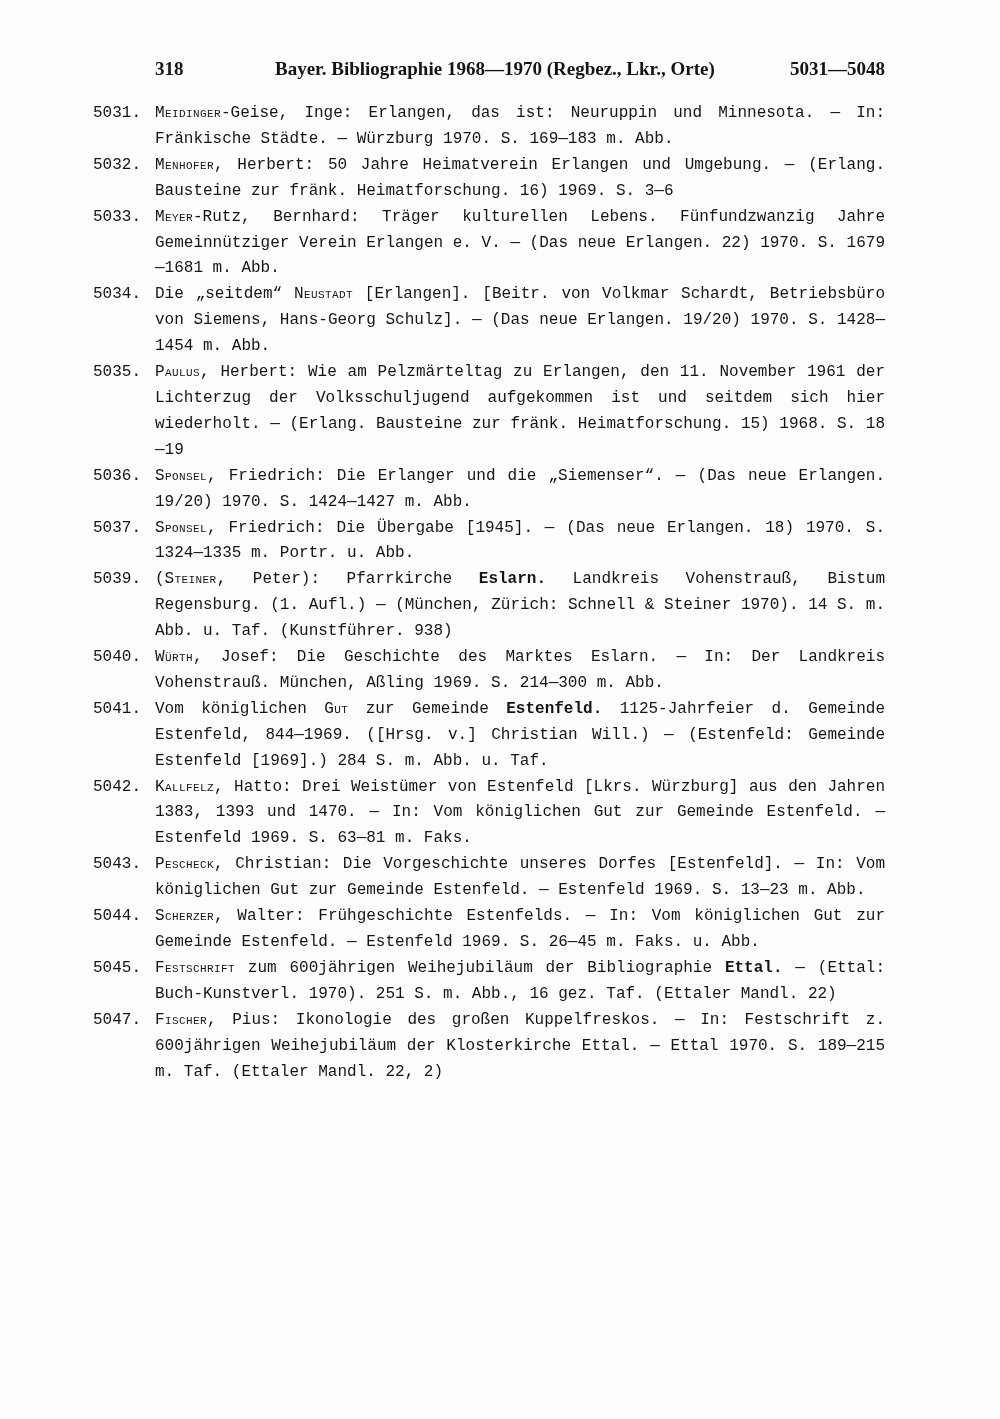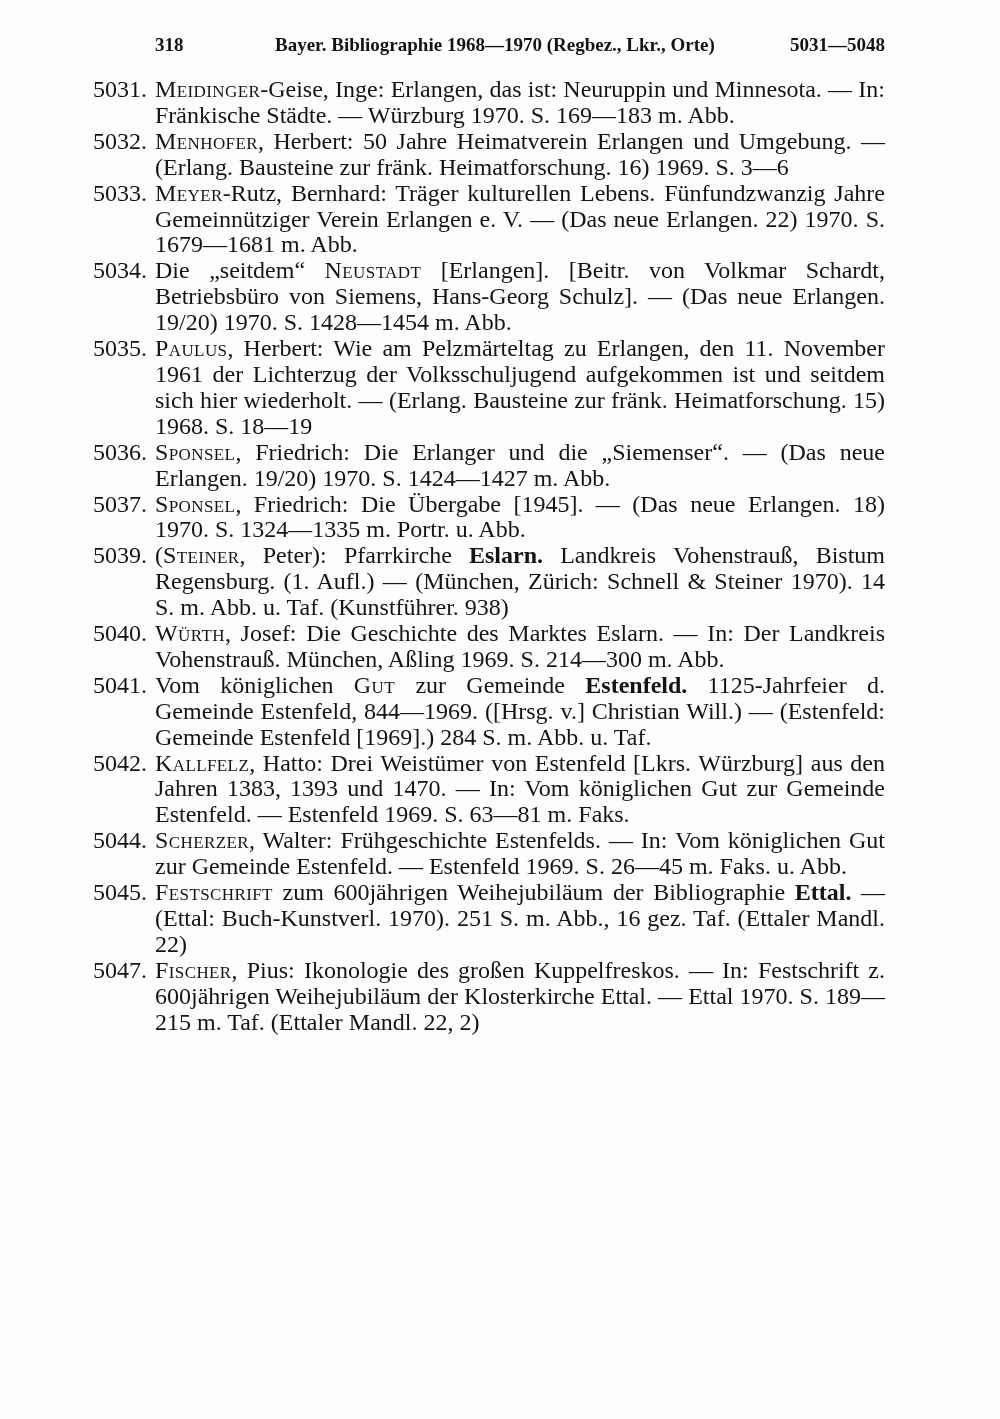--- a/index.html
+++ b/index.html
@@ -7,21 +7,21 @@
     padding: 0;
     background: #fdfdfb;
     font-family: "Liberation Serif", "DejaVu Serif", serif;
     color: #141414;
   }
   .page {
     position: relative;
     width: 1000px;
     height: 1419px;
     box-sizing: border-box;
-    padding: 34px 115px 0 93px;
+    padding: 58px 115px 0 93px;
     background: #fdfdfb;
     overflow: hidden;
   }
   .running-head {
     display: flex;
     align-items: baseline;
     font-size: 19px;
     margin-bottom: 21px;
   }
   .running-head .pageno {
@@ -33,22 +33,23 @@
     flex: 1;
     text-align: left;
     font-weight: bold;
   }
   .running-head .range {
     width: 120px;
     text-align: right;
     font-weight: bold;
   }
   .entries {
-    font-size: 24px;
+    font-size: 16px;
     line-height: 25.9px;
+    font-family: Liberation Mono, monospace;
   }
   .entry {
     margin: 0;
     padding-left: 62px;
     text-indent: -62px;
     text-align: justify;
     hyphens: auto;
     -webkit-hyphens: auto;
   }
   .entry .num {
@@ -78,17 +79,18 @@
       <p class="entry"><span class="num">5032.</span><span class="sc">Menhofer</span><span>, Herbert: 50 Jahre Heimatverein Erlangen und Umgebung. — (Erlang. Bausteine zur fränk. Heimatforschung. 16) 1969. S. 3—6</span></p>
       <p class="entry"><span class="num">5033.</span><span class="sc">Meyer</span><span>-Rutz, Bernhard: Träger kulturellen Lebens. Fünfundzwanzig Jahre Gemeinnütziger Verein Erlangen e. V. — (Das neue Erlangen. 22) 1970. S. 1679—1681 m. Abb.</span></p>
       <p class="entry"><span class="num">5034.</span><span>Die „seitdem“ </span><span class="sc">Neustadt</span><span> [Erlangen]. [Beitr. von Volkmar Schardt, Betriebsbüro von Siemens, Hans-Georg Schulz]. — (Das neue Erlangen. 19/20) 1970. S. 1428—1454 m. Abb.</span></p>
       <p class="entry"><span class="num">5035.</span><span class="sc">Paulus</span><span>, Herbert: Wie am Pelzmärteltag zu Erlangen, den 11. November 1961 der Lichterzug der Volksschuljugend aufgekommen ist und seitdem sich hier wiederholt. — (Erlang. Bausteine zur fränk. Heimatforschung. 15) 1968. S. 18—19</span></p>
       <p class="entry"><span class="num">5036.</span><span class="sc">Sponsel</span><span>, Friedrich: Die Erlanger und die „Siemenser“. — (Das neue Erlangen. 19/20) 1970. S. 1424—1427 m. Abb.</span></p>
       <p class="entry"><span class="num">5037.</span><span class="sc">Sponsel</span><span>, Friedrich: Die Übergabe [1945]. — (Das neue Erlangen. 18) 1970. S. 1324—1335 m. Portr. u. Abb.</span></p>
       <p class="entry"><span class="num">5039.</span><span>(</span><span class="sc">Steiner</span><span>, Peter): Pfarrkirche </span><span class="bold">Eslarn.</span><span> Landkreis Vohenstrauß, Bistum Regensburg. (1. Aufl.) — (München, Zürich: Schnell &amp; Steiner 1970). 14 S. m. Abb. u. Taf. (Kunstführer. 938)</span></p>
       <p class="entry"><span class="num">5040.</span><span class="sc">Würth</span><span>, Josef: Die Geschichte des Marktes Eslarn. — In: Der Landkreis Vohenstrauß. München, Aßling 1969. S. 214—300 m. Abb.</span></p>
       <p class="entry"><span class="num">5041.</span><span>Vom königlichen </span><span class="sc">Gut</span><span> zur Gemeinde </span><span class="bold">Estenfeld.</span><span> 1125-Jahrfeier d. Gemeinde Estenfeld, 844—1969. ([Hrsg. v.] Christian Will.) — (Estenfeld: Gemeinde Estenfeld [1969].) 284 S. m. Abb. u. Taf.</span></p>
       <p class="entry"><span class="num">5042.</span><span class="sc">Kallfelz</span><span>, Hatto: Drei Weistümer von Estenfeld [Lkrs. Würzburg] aus den Jahren 1383, 1393 und 1470. — In: Vom königlichen Gut zur Gemeinde Estenfeld. — Estenfeld 1969. S. 63—81 m. Faks.</span></p>
+      <p class="entry"><span class="num">5043.</span><span class="sc">Pescheck</span><span>, Christian: Die Vorgeschichte unseres Dorfes [Estenfeld]. — In: Vom königlichen Gut zur Gemeinde Estenfeld. — Estenfeld 1969. S. 13—23 m. Abb.</span></p>
       <p class="entry"><span class="num">5044.</span><span class="sc">Scherzer</span><span>, Walter: Frühgeschichte Estenfelds. — In: Vom königlichen Gut zur Gemeinde Estenfeld. — Estenfeld 1969. S. 26—45 m. Faks. u. Abb.</span></p>
       <p class="entry"><span class="num">5045.</span><span class="sc">Festschrift</span><span> zum 600jährigen Weihejubiläum der Bibliographie </span><span class="bold">Ettal.</span><span> — (Ettal: Buch-Kunstverl. 1970). 251 S. m. Abb., 16 gez. Taf. (Ettaler Mandl. 22)</span></p>
       <p class="entry"><span class="num">5047.</span><span class="sc">Fischer</span><span>, Pius: Ikonologie des großen Kuppelfreskos. — In: Festschrift z. 600jährigen Weihejubiläum der Klosterkirche Ettal. — Ettal 1970. S. 189—215 m. Taf. (Ettaler Mandl. 22, 2)</span></p>
     </div>
 </div>
 
 </body></html>

